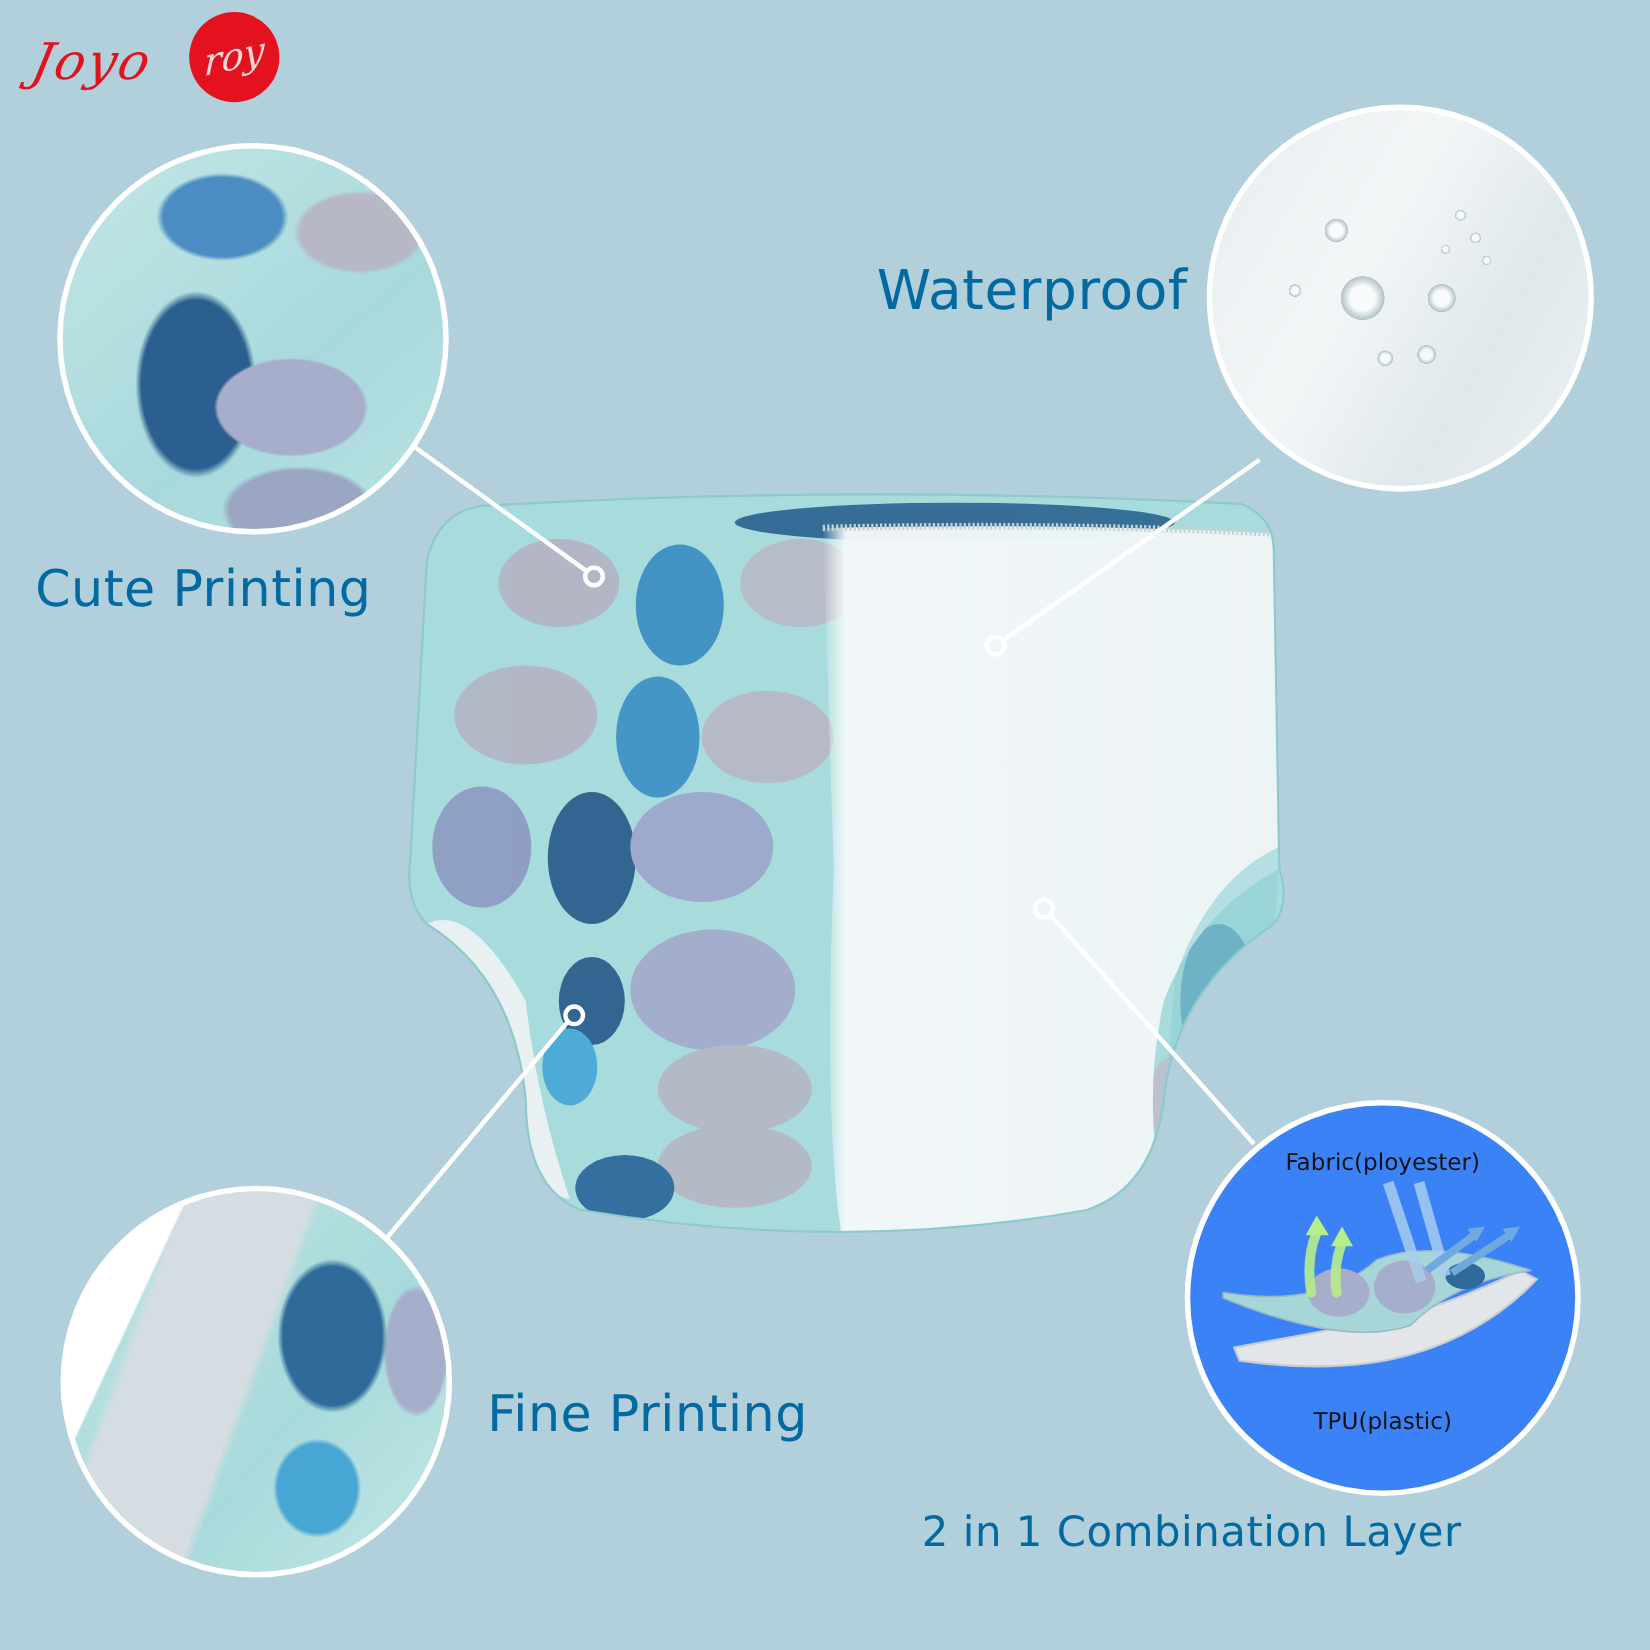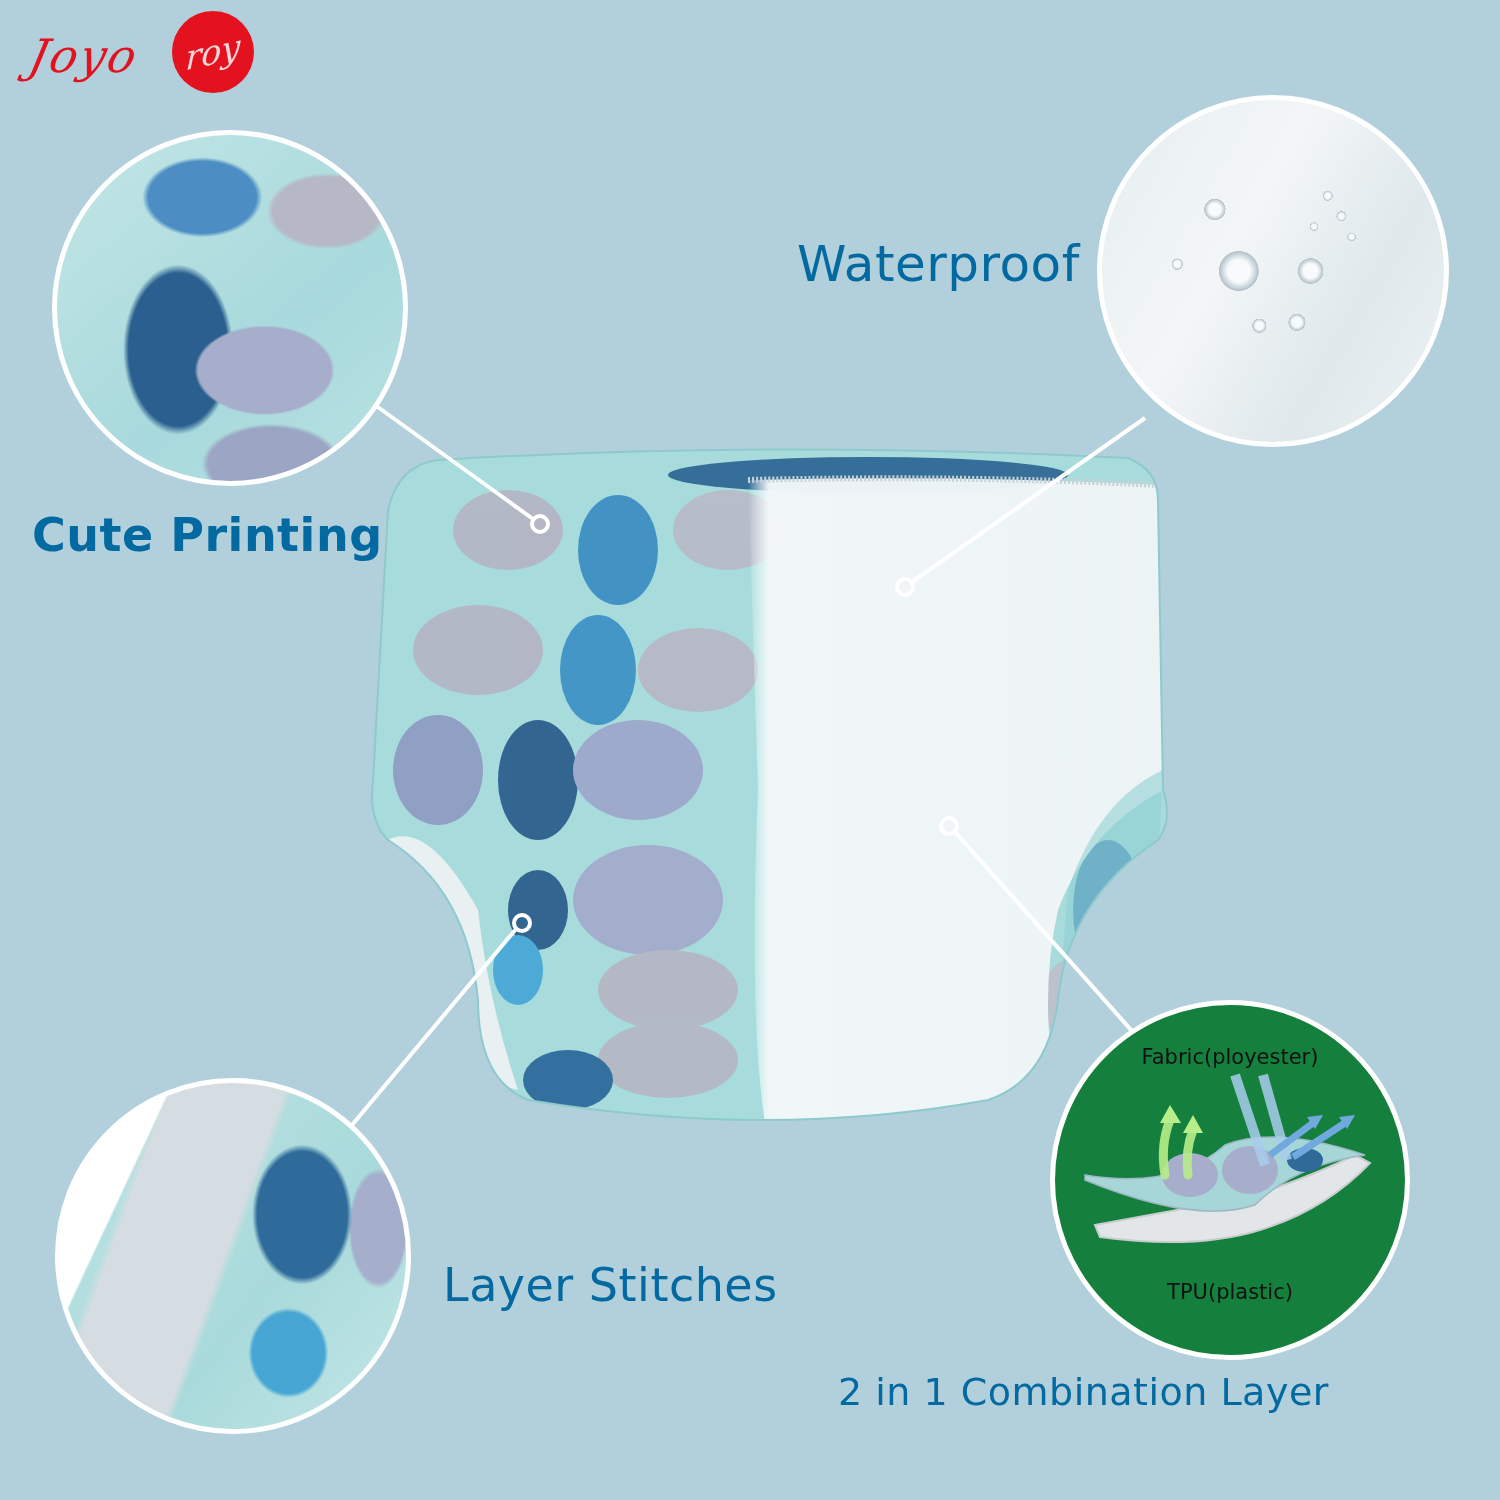--- a/index.html
+++ b/index.html
@@ -23,21 +23,21 @@
     border-radius:50%; background:#e4121f;
     display:flex; align-items:center; justify-content:center;
   }
   .logo-disc span {
     font-family:"DejaVu Serif", serif; font-style:italic; color:#f3d6d8;
     font-size:34px; transform:rotate(-12deg) skewX(-14deg);
   }
 
   
   .label { color:#0369a1; font-size:46px; white-space:nowrap; letter-spacing:0.5px; }
-  .lbl-cute { left:32px; top:508px;font-weight:bold; }
+  .lbl-cute { left:32px; top:508px; }
   .lbl-water { left:797px; top:235px; font-size:50px; }
   .lbl-fine { left:443px; top:1258px; }
   .lbl-combo { left:838px; top:1370px; font-size:38px; }
 
   
   .zoom-circle {
     position:absolute; border-radius:50%; border:5px solid #ffffff;
     overflow:hidden; box-sizing:border-box;
   }
   .c-print { left:52px; top:130px; width:356px; height:356px;
@@ -65,22 +65,22 @@
   }
   .c-stitch { left:55px; top:1078px; width:356px; height:356px;
     background:
       linear-gradient(115deg, #ffffff 0 22%, transparent 22.5%),
       radial-gradient(ellipse 50px 70px at 70% 38%, #2e6a9a 0 90%, transparent 100%),
       radial-gradient(ellipse 40px 45px at 66% 78%, #48a6d4 0 90%, transparent 100%),
       radial-gradient(ellipse 30px 60px at 92% 42%, #a5aecb 0 90%, transparent 100%),
       linear-gradient(110deg, transparent 22%, #d6dde2 24% 48%, transparent 50%),
       linear-gradient(130deg, #bfe3e3, #a9dadb 60%, #c3e6e6);
   }
-  .c-layer { left:1050px; top:1000px; width:360px; height:360px;
-    background:#15803d; border-color:#ffffff;text-decoration:underline; }
+  .c-layer { left:1077px; top:1000px; width:360px; height:360px;
+    background:#3b82f6; border-color:#ffffff;text-decoration:underline; }
   .layer-title { position:absolute; left:0; right:0; text-align:center; font-size:21px; color:#111; }
   .layer-top { top:40px; }
   .layer-bottom { top:275px; }
   .layer-svg { position:absolute; left:0; top:0; }
 
   
   .garment { left:368px; top:440px; width:800px; height:720px; }
 
   
   .connectors { left:0; top:0; width:1500px; height:1500px; pointer-events:none; }
@@ -185,14 +185,14 @@
     </g>
     <polygon points="252,112 268,110 260,124" fill="#6fa9de"></polygon>
     <polygon points="284,112 300,110 292,124" fill="#6fa9de"></polygon>
   </svg>
   <div class="layer-title layer-top">Fabric(ployester)</div>
   <div class="layer-title layer-bottom">TPU(plastic)</div>
 </div>
 
 <div class="abs label lbl-cute">Cute Printing</div>
 <div class="abs label lbl-water">Waterproof</div>
-<div class="abs label lbl-fine">Layer Stitches</div>
+<div class="abs label lbl-fine">Fine Printing</div>
 <div class="abs label lbl-combo">2 in 1 Combination Layer</div>
 
 </body></html>

